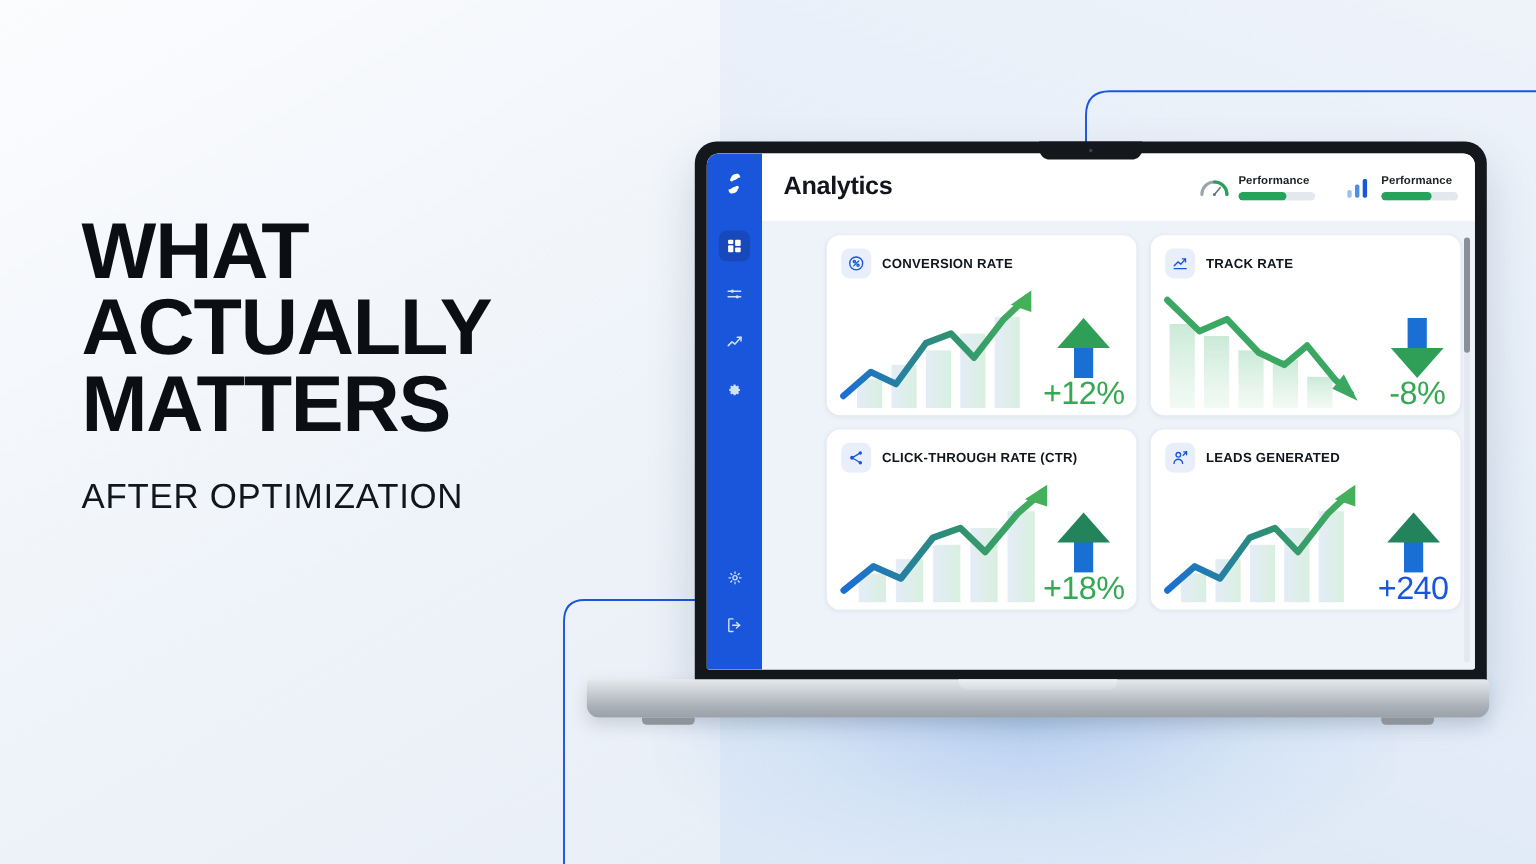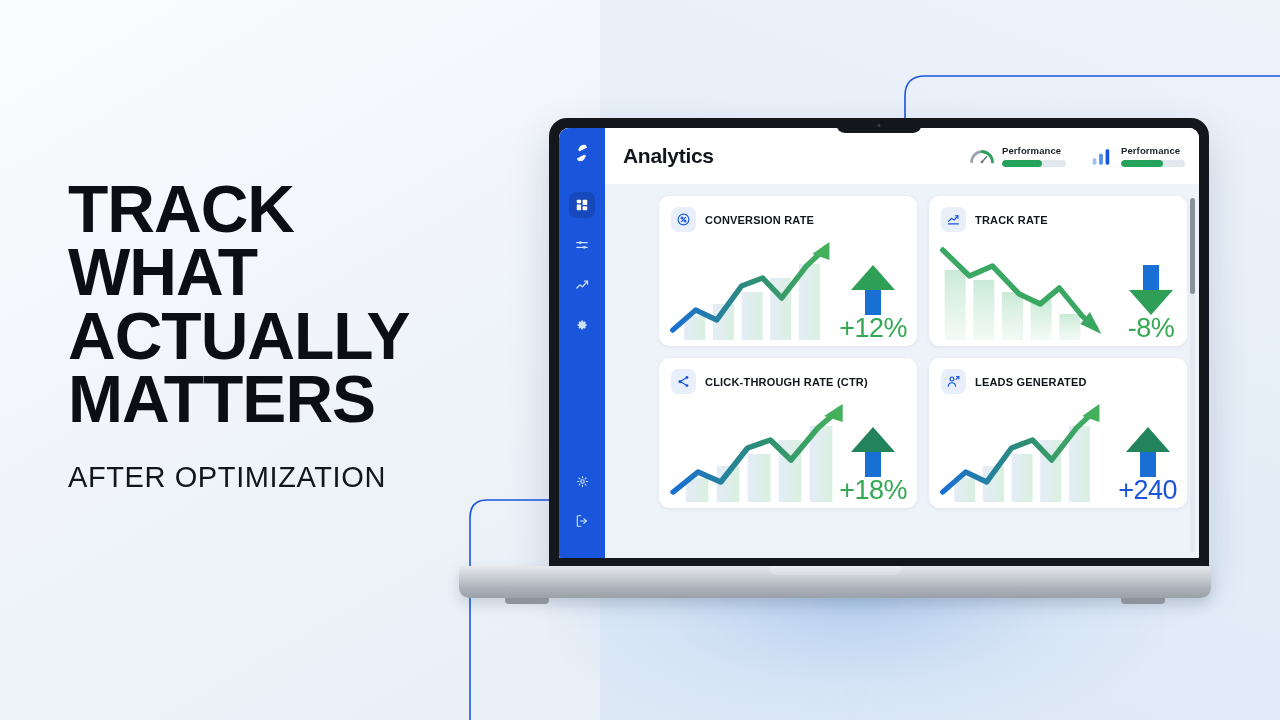--- a/index.html
+++ b/index.html
@@ -50,21 +50,21 @@
   .subhead {
     margin-top: 30px;
     font-size: 29px;
     letter-spacing: 0.6px;
     color: #11161c;
     text-transform: uppercase;
     font-weight: normal;
   }
 
   
-  #laptop { position: absolute; left: 449px; top: 118px; width: 770px; height: 500px; }
+  #laptop { position: absolute; left: 479px; top: 118px; width: 770px; height: 500px; }
 
   .lid {
     position: absolute; left: 100px; top: 0; width: 660px; height: 452px;
     background: #14181c;
     border-radius: 18px 18px 4px 4px;
     box-shadow: 0 18px 40px rgba(30,55,95,.18);
   }
   .lid-inner {
     position: absolute; left: 10px; top: 10px; right: 10px; bottom: 12px;
     background: #ffffff;
@@ -167,21 +167,20 @@
   <div class="bg-wash-b"></div>
   <div class="glow"></div>
 
   <svg class="line-svg" viewBox="0 0 1280 720">
     <path d="M1280 76 L925 76 Q905 76 905 96 L905 140" fill="none" stroke="#1a56db" stroke-width="1.6"></path>
     <path d="M620 500 L487 500 Q470 500 470 518 L470 720" fill="none" stroke="#1a56db" stroke-width="1.6"></path>
   </svg>
 
   <div class="headline">
     <h1>
-      <span class="ln">TRACK</span>
       <span class="ln">WHAT</span>
       <span class="ln">ACTUALLY</span>
       <span class="ln">MATTERS</span>
     </h1>
     <div class="subhead">AFTER OPTIMIZATION</div>
   </div>
 
   <div id="laptop">
     <div class="lid">
       <div class="notch">

